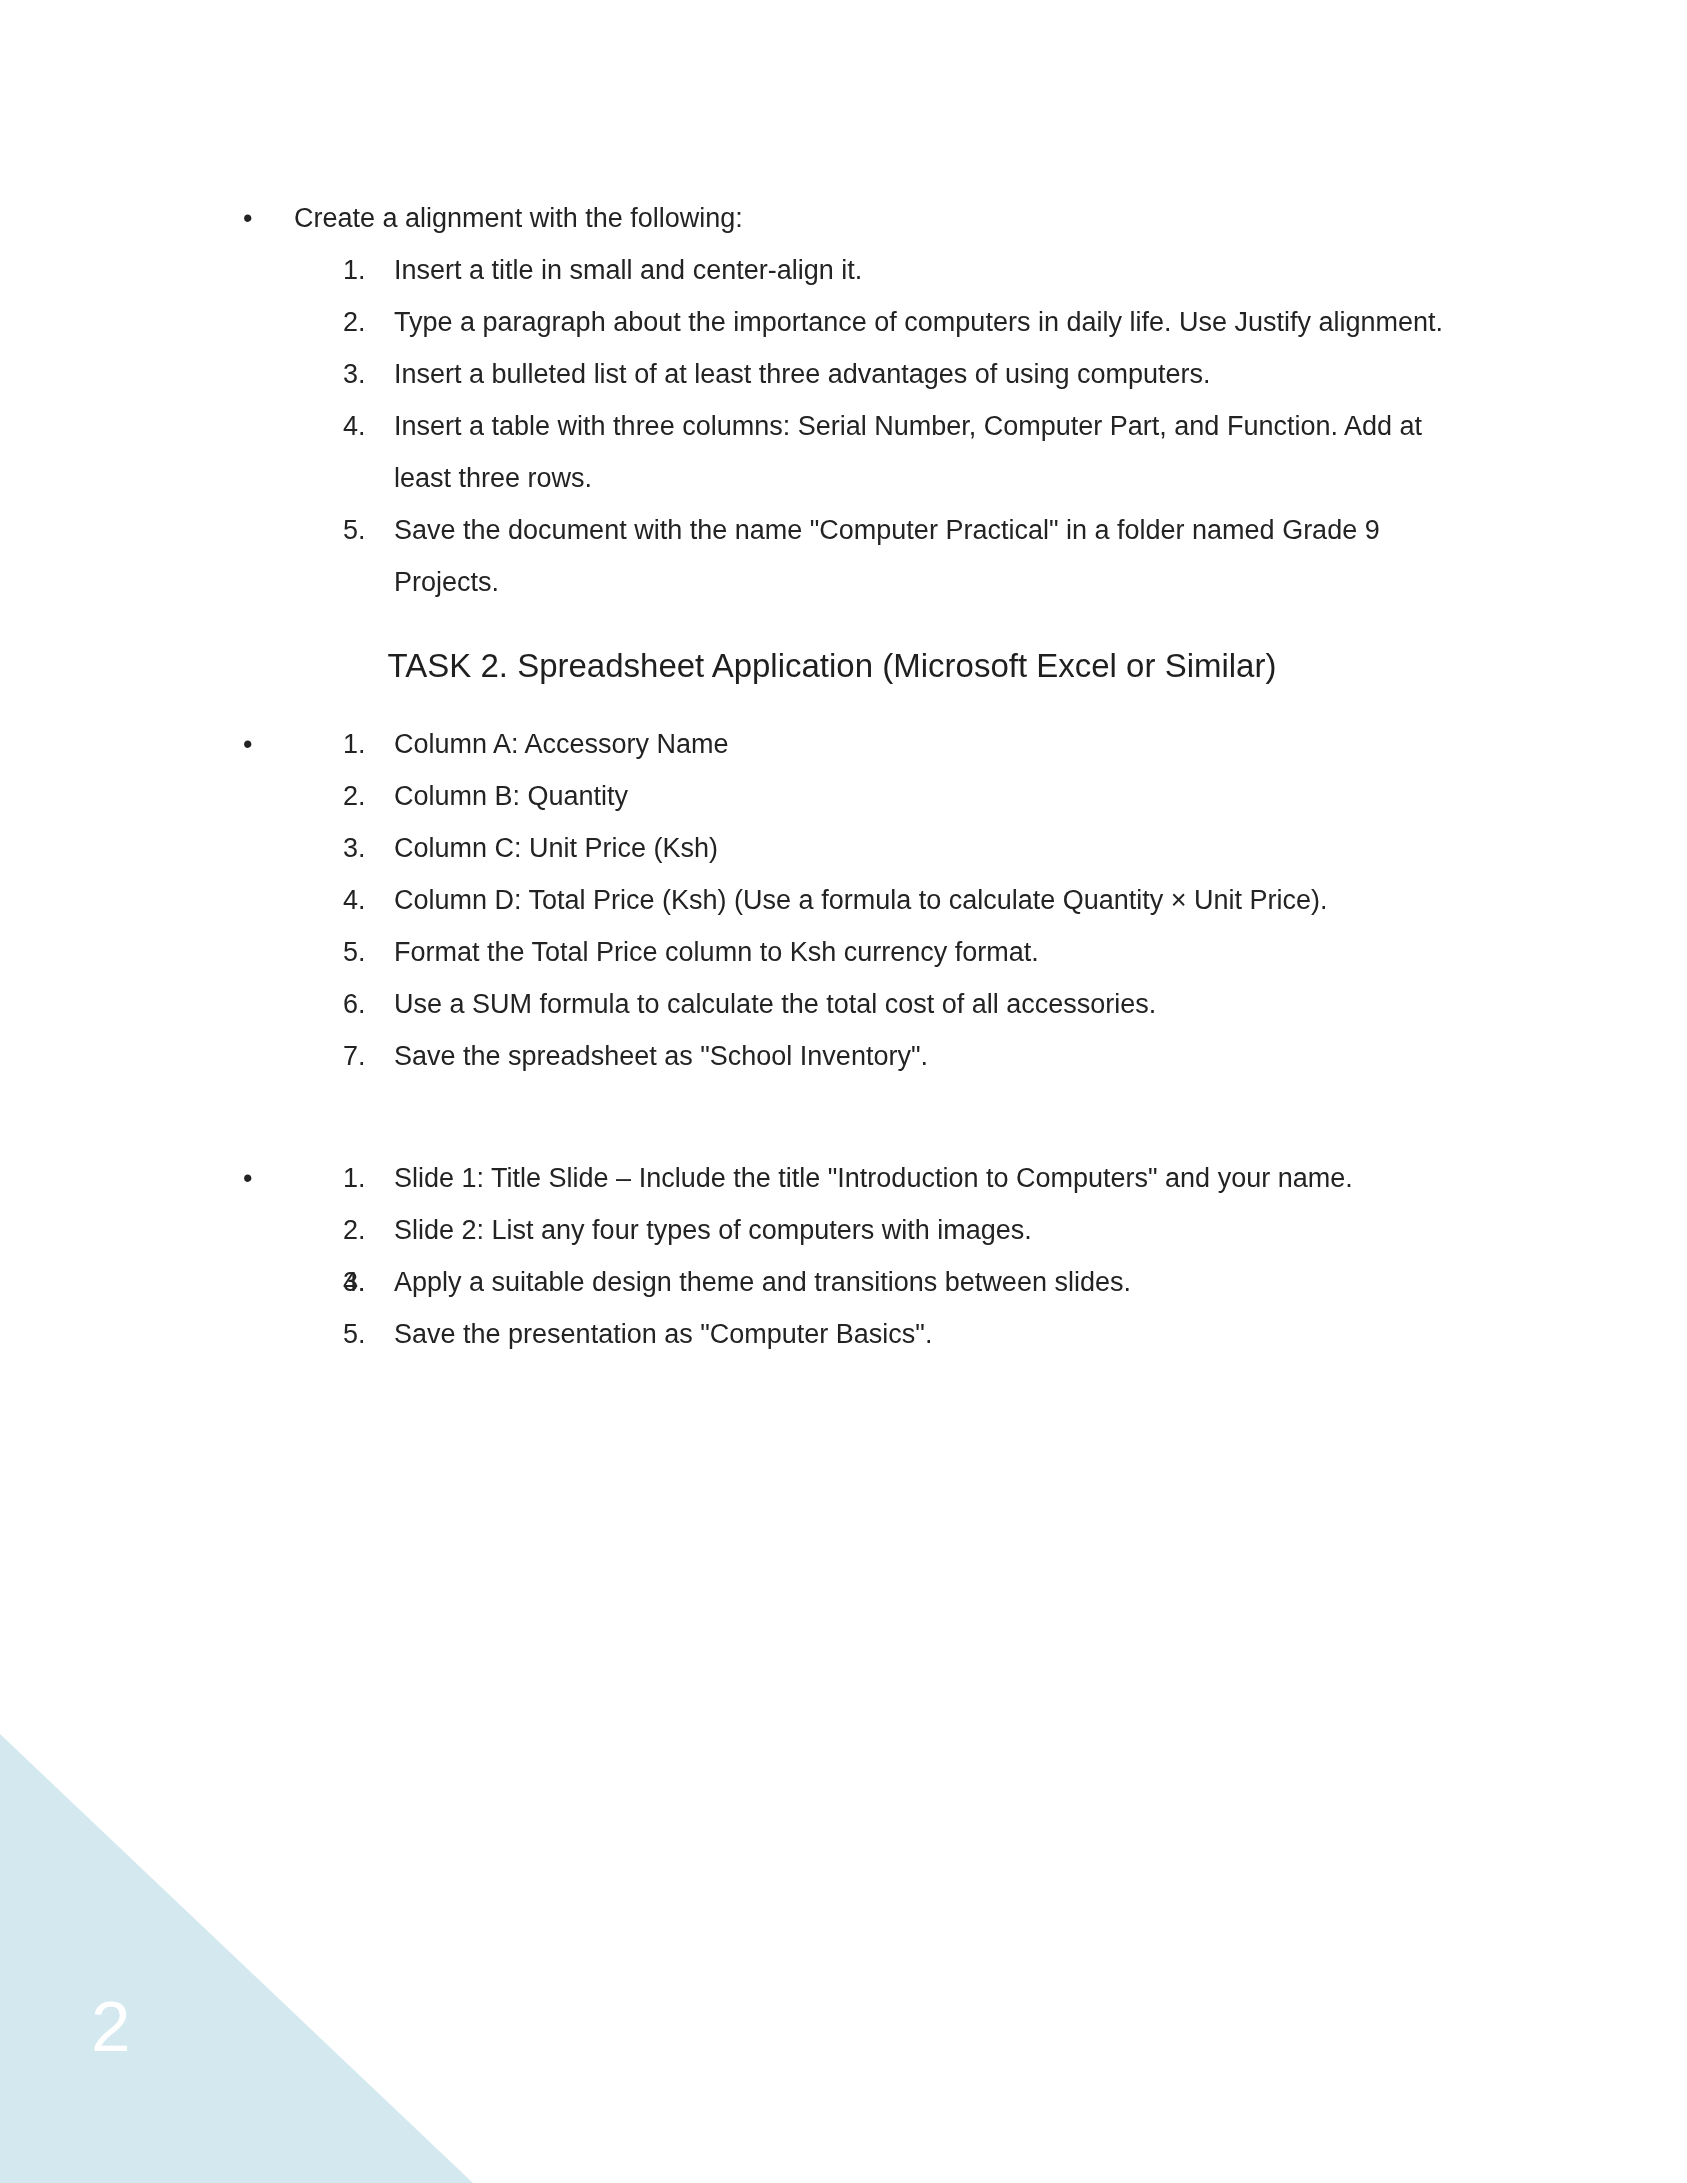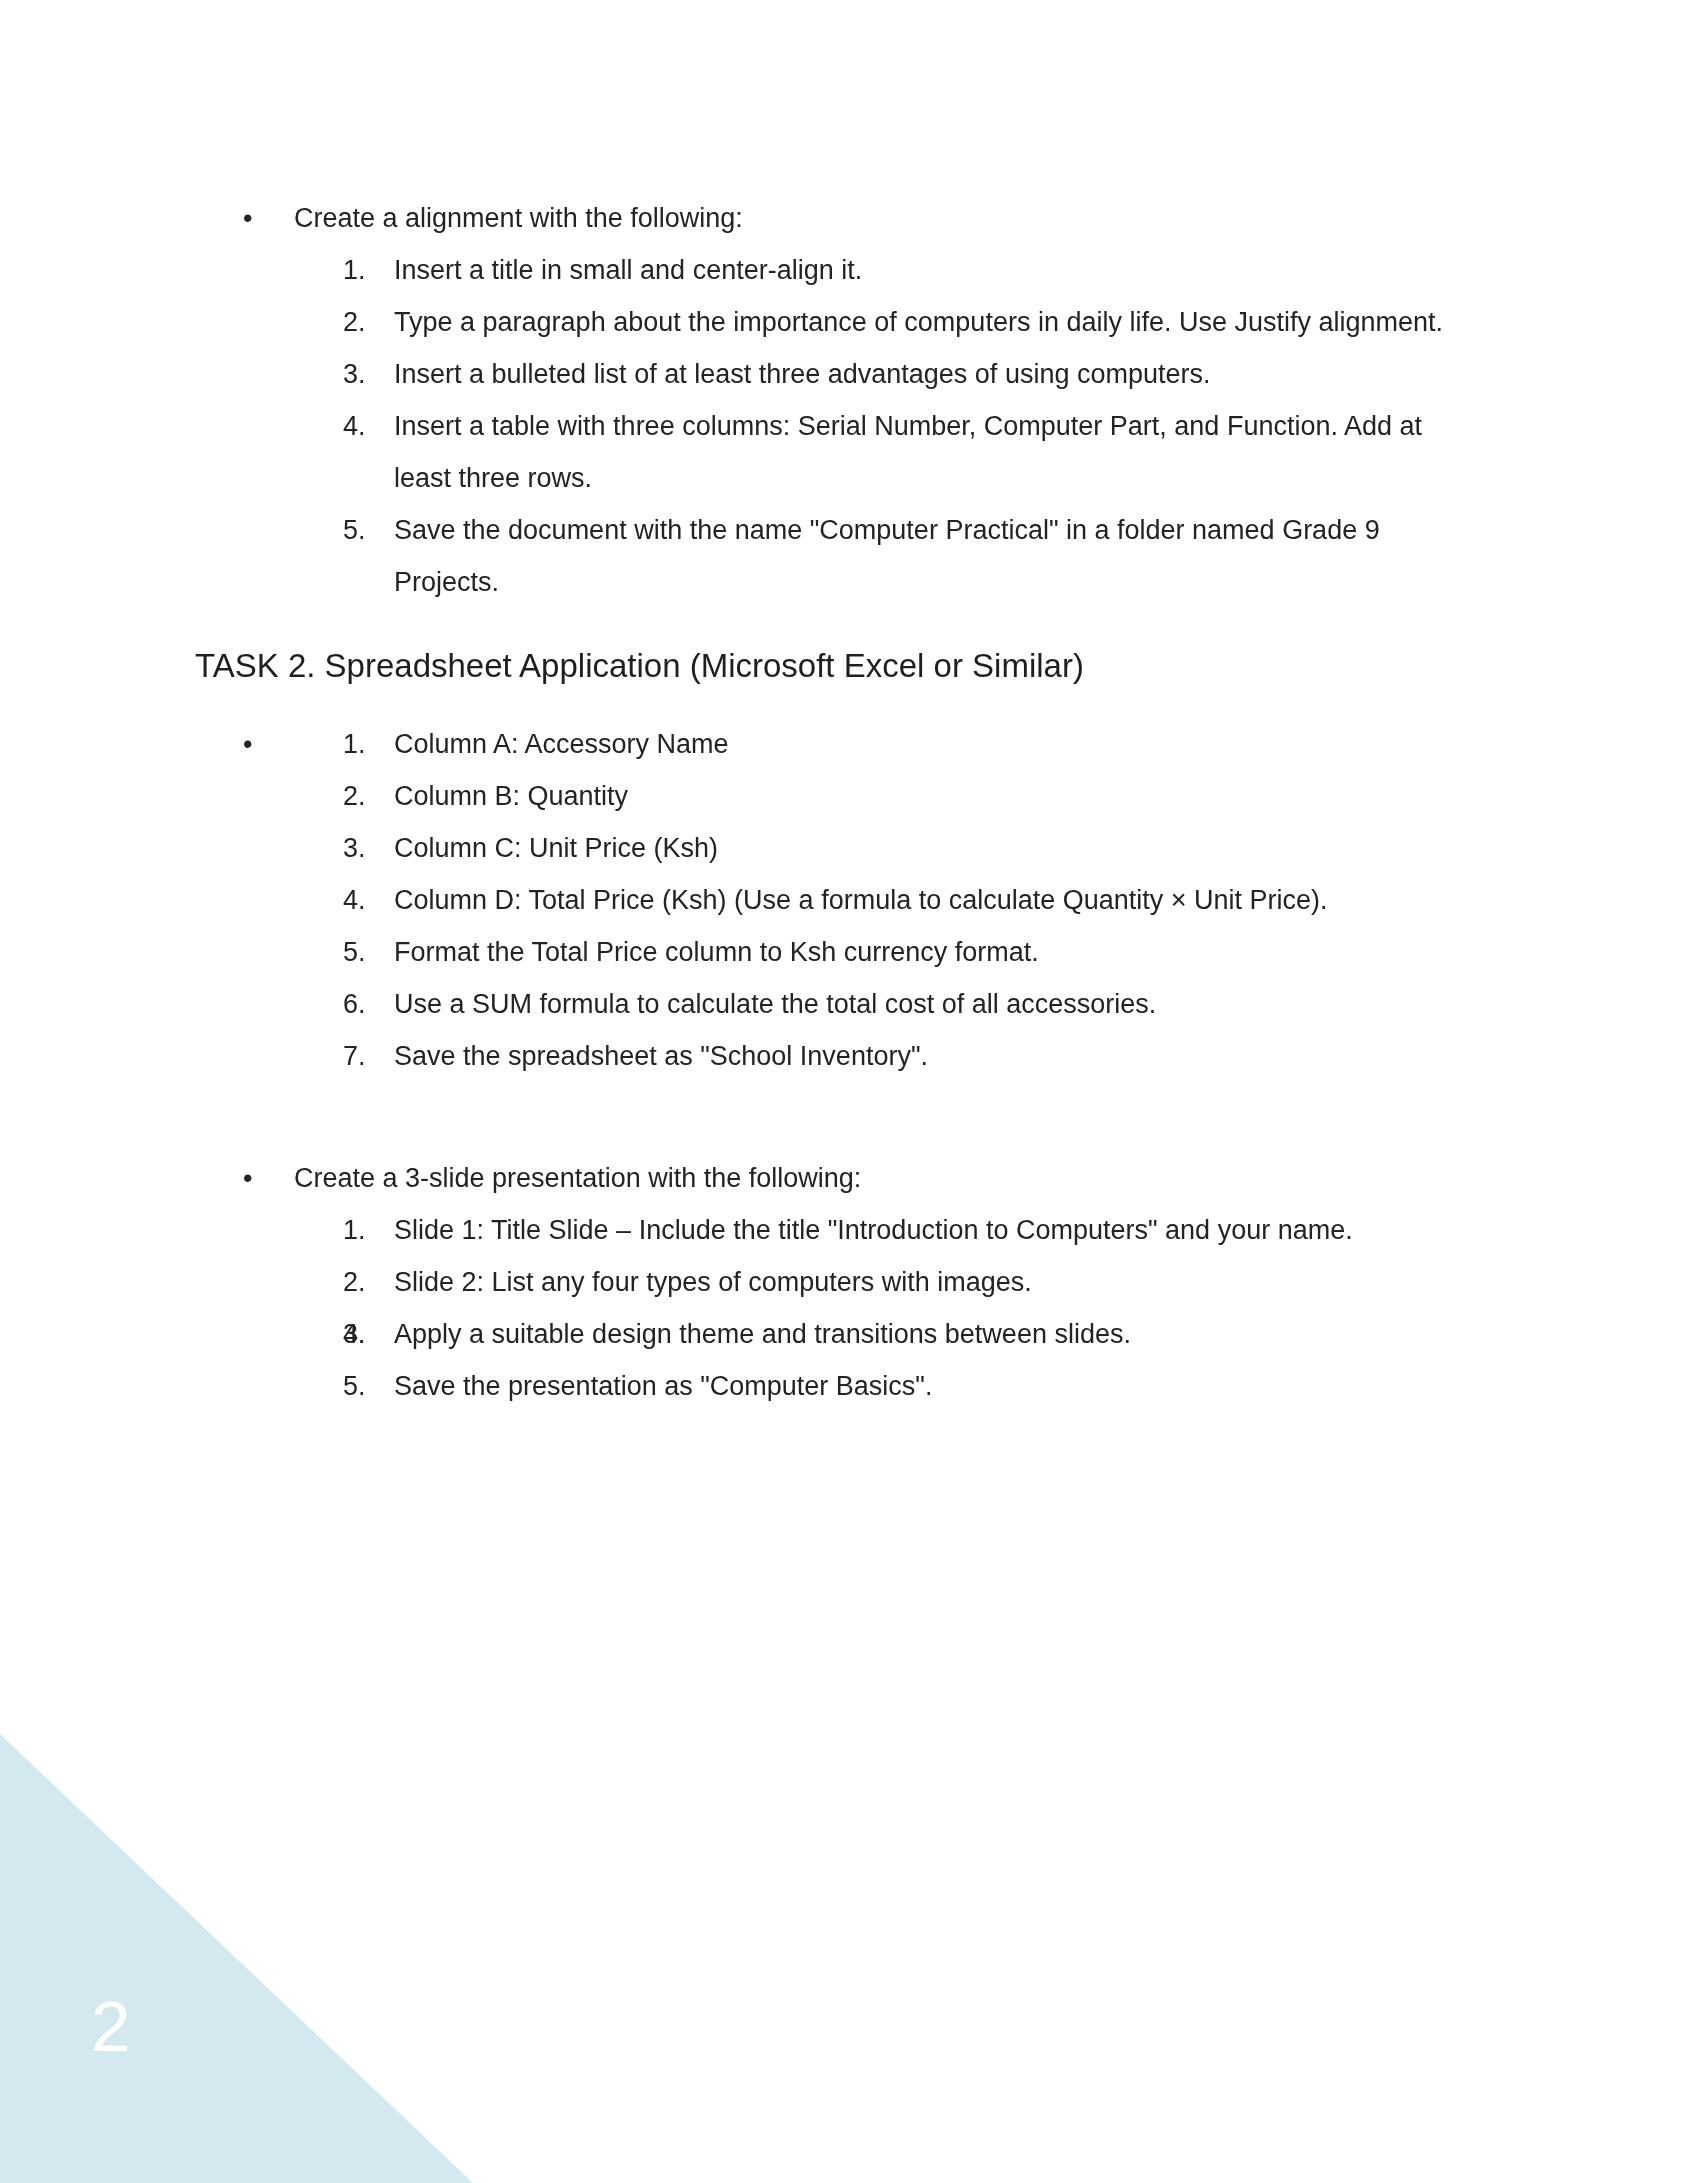--- a/index.html
+++ b/index.html
@@ -56,20 +56,21 @@
 
   .block-heading {
     margin: 0;
     padding: 0;
     font-size: 33px;
     font-weight: 400;
     color: #1f1f1f;
     line-height: 1.22;
     margin-left: 195px;
     margin-right: 218px;
+    text-align: center;
   }
 
   .spacer-before-heading { height: 38px; }
   .spacer-after-heading  { height: 32px; }
   .spacer-top            { height: 192px; }
 
   ul.bullets {
     list-style: none;
     margin: 0;
     padding: 0;
@@ -203,21 +204,20 @@
         <span>Save the spreadsheet as "School Inventory".</span>
       </li>
     </ol>
 
     <div class="spacer-before-heading"></div>
     <div class="spacer-after-heading"></div>
 
     <ul class="bullets">
       <li class="bullet-item">
         <span class="bullet-dot">•</span>
-        <span>Create a 3-slide presentation with the following:</span>
       </li>
     </ul>
     <ol class="numbered">
       <li class="num-item">
         <span class="num-marker">1.</span>
         <span>Slide 1: Title Slide – Include the title "Introduction to Computers" and your name.</span>
       </li>
       <li class="num-item">
         <span class="num-marker">2.</span>
         <span>Slide 2: List any four types of computers with images.</span>

